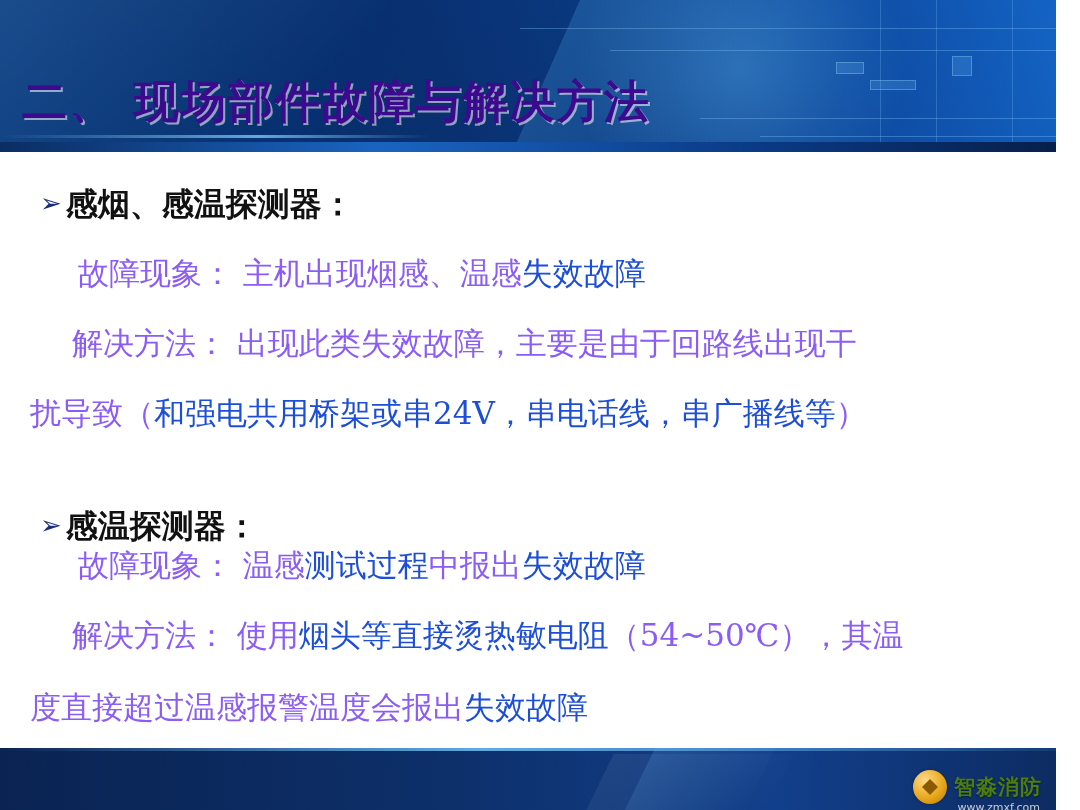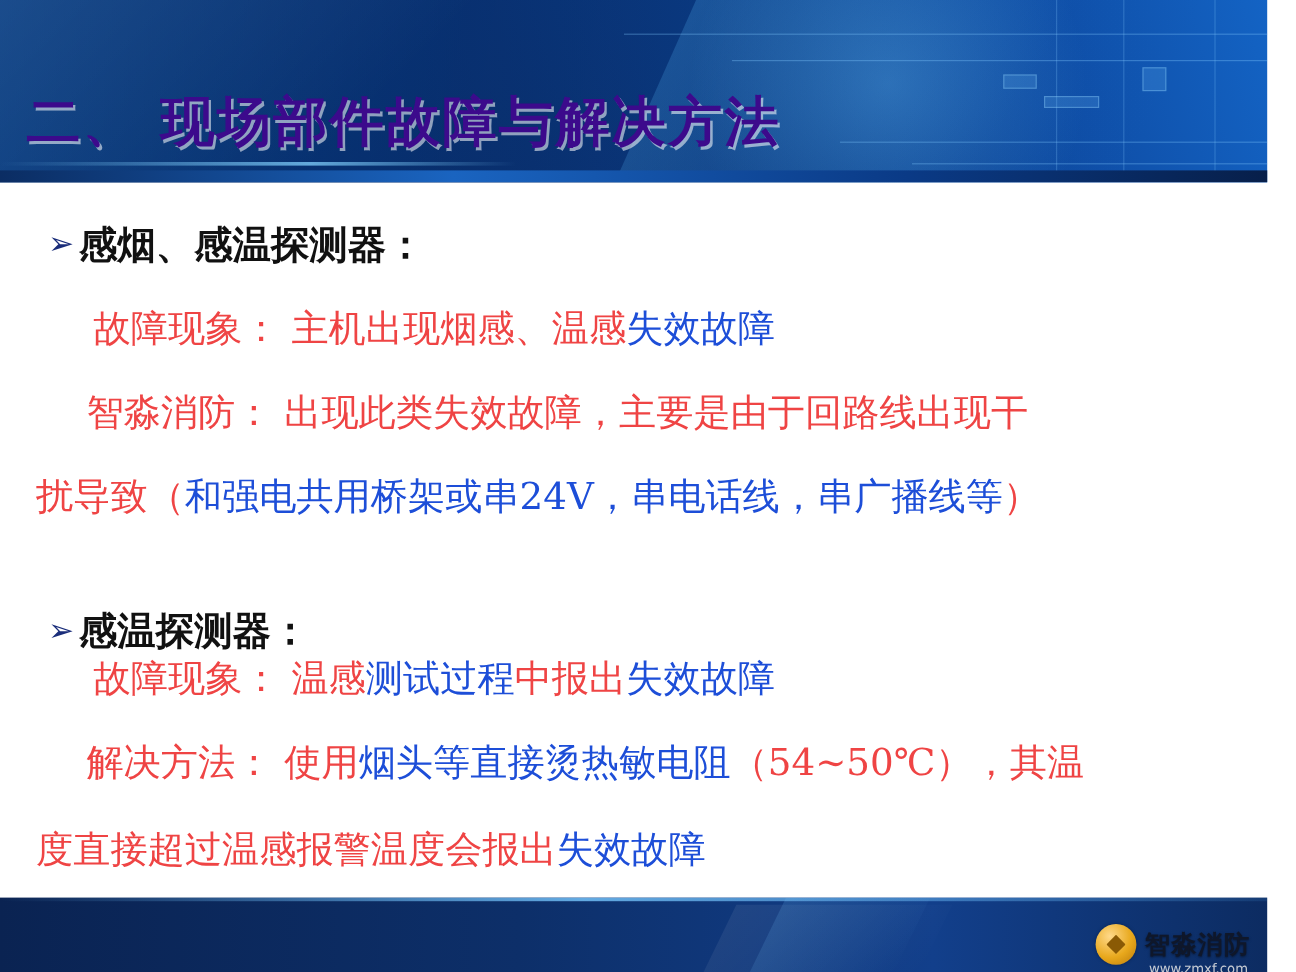--- a/index.html
+++ b/index.html
@@ -121,21 +121,21 @@
     white-space: nowrap;
   }
   .arrow {
     display: inline-block;
     color: #1a2d7a;
     font-size: 26px;
     margin-right: 4px;
     transform: translateY(-3px);
   }
   .red { color: #1d4ed8; }
-  .blue { color: #ef4444; }
+  .blue { color: #8b5cf6; }
 
   .row { position: absolute; white-space: nowrap; }
   .r1 { left: 40px;  top: 28px; }
   .r2 { left: 78px;  top: 98px; }
   .r3 { left: 72px;  top: 168px; }
   .r4 { left: 30px;  top: 238px; }
   .r5 { left: 40px;  top: 318px; margin-top: 32px; }
   .r6 { left: 78px;  top: 390px; }
   .r7 { left: 72px;  top: 460px; }
   .r8 { left: 30px;  top: 532px; }
@@ -187,21 +187,21 @@
   }
   .wm-badge::before {
     content: "";
     position: absolute;
     left: 9px; top: 9px;
     width: 16px; height: 16px;
     background: #8a5a05;
     clip-path: polygon(50% 0%, 100% 50%, 50% 100%, 0% 50%);
   }
   .wm-text {
-    color: #0f172a;
+    color: #4d7c0f;
     font-family: "DejaVu Sans", sans-serif;
     font-size: 21px;
     font-weight: bold;
     letter-spacing: 1px;
     text-shadow: 0 1px 2px rgba(0,0,0,0.5);
   }
   .wm-url {
     position: absolute;
     right: 16px;
     bottom: -4px;
@@ -239,21 +239,21 @@
 
     <div class="row r1 bullet-line">
       <span class="arrow">➢</span><span>感烟、感温探测器：</span>
     </div>
 
     <div class="row r2 line">
       <span class="blue">故障现象： 主机出现烟感、温感</span><span class="red">失效故障</span>
     </div>
 
     <div class="row r3 line">
-      <span class="blue">智淼消防： 出现此类失效故障，主要是由于回路线出现干</span>
+      <span class="blue">解决方法： 出现此类失效故障，主要是由于回路线出现干</span>
     </div>
 
     <div class="row r4 line">
       <span class="blue">扰导致（</span><span class="red">和强电共用桥架或串24V，串电话线，串广播线等</span><span class="blue">）</span>
     </div>
 
     <div class="row r5 bullet-line">
       <span class="arrow">➢</span><span>感温探测器：</span>
     </div>
 

